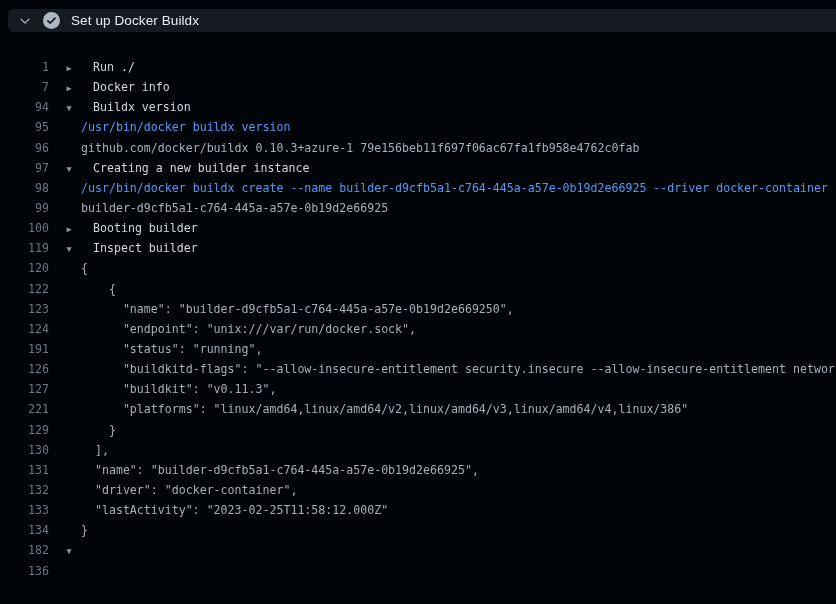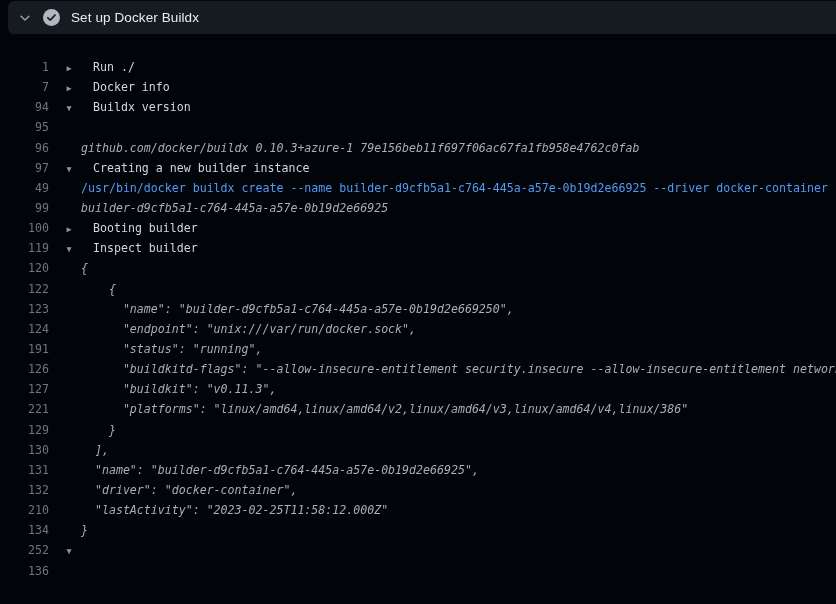--- a/index.html
+++ b/index.html
@@ -7,23 +7,23 @@
     padding: 0;
     width: 836px;
     height: 604px;
     overflow: hidden;
     background: var(--bg, #010409);
     font-family: "DejaVu Sans Mono", monospace;
   }
   .header {
     position: absolute;
     left: 8px;
-    top: 1px;
+    top: 9px;
     right: 0;
-    height: 33px;
+    height: 23px;
     background: var(--header-bg, #161b22);
     border-radius: 6px 0 0 6px;
     display: flex;
     align-items: center;
   }
   .chev {
     margin-left: 9px;
     width: 16px;
     height: 16px;
     display: inline-flex;
@@ -73,21 +73,21 @@
     flex: 0 0 16px;
     width: 16px;
     margin-left: 12px;
     text-align: center;
     font-size: 8.5px;
     color: var(--tri, #8b949e);
   }
   .txt { margin-left: 4px; }
   .txt.group   { color: var(--group, #d0d7de); cursor: pointer; margin-left: 16px; }
   .txt.command { color: var(--command, #539bf5); }
-  .txt.output  { color: var(--output, #a7afb8); font-style: italic; }
+  .txt.output  { color: var(--output, #a7afb8); }
 </style>
 </head>
 <body>
 
 <div class="header">
   <span class="chev">
     <svg width="14" height="14" viewBox="0 0 16 16">
       <path d="M3.5 6l4.5 4.3L12.5 6" fill="none" stroke="var(--chevron)" stroke-width="1.6" stroke-linecap="round" stroke-linejoin="round"></path>
     </svg>
   </span>
@@ -112,33 +112,34 @@
     <span class="txt group">Docker info</span>
   </div>
     <div class="row">
     <span class="num">94</span>
     <span class="tri">▼</span>
     <span class="txt group">Buildx version</span>
   </div>
     <div class="row">
     <span class="num">95</span>
     <span class="tri"></span>
+    <span class="txt command">/usr/bin/docker buildx version</span>
   </div>
     <div class="row">
     <span class="num">96</span>
     <span class="tri"></span>
     <span class="txt output">github.com/docker/buildx 0.10.3+azure-1 79e156beb11f697f06ac67fa1fb958e4762c0fab</span>
   </div>
     <div class="row">
     <span class="num">97</span>
     <span class="tri">▼</span>
     <span class="txt group">Creating a new builder instance</span>
   </div>
     <div class="row">
-    <span class="num">49</span>
+    <span class="num">98</span>
     <span class="tri"></span>
     <span class="txt command">/usr/bin/docker buildx create --name builder-d9cfb5a1-c764-445a-a57e-0b19d2e66925 --driver docker-container</span>
   </div>
     <div class="row">
     <span class="num">99</span>
     <span class="tri"></span>
     <span class="txt output">builder-d9cfb5a1-c764-445a-a57e-0b19d2e66925</span>
   </div>
     <div class="row">
     <span class="num">100</span>
@@ -204,30 +205,30 @@
     <span class="num">131</span>
     <span class="tri"></span>
     <span class="txt output">  "name": "builder-d9cfb5a1-c764-445a-a57e-0b19d2e66925",</span>
   </div>
     <div class="row">
     <span class="num">132</span>
     <span class="tri"></span>
     <span class="txt output">  "driver": "docker-container",</span>
   </div>
     <div class="row">
-    <span class="num">210</span>
+    <span class="num">133</span>
     <span class="tri"></span>
     <span class="txt output">  "lastActivity": "2023-02-25T11:58:12.000Z"</span>
   </div>
     <div class="row">
     <span class="num">134</span>
     <span class="tri"></span>
     <span class="txt output">}</span>
   </div>
     <div class="row">
-    <span class="num">252</span>
+    <span class="num">182</span>
     <span class="tri">▼</span>
   </div>
     <div class="row">
     <span class="num">136</span>
     <span class="tri"></span>
   </div>
   </div>
 
 </body></html>

